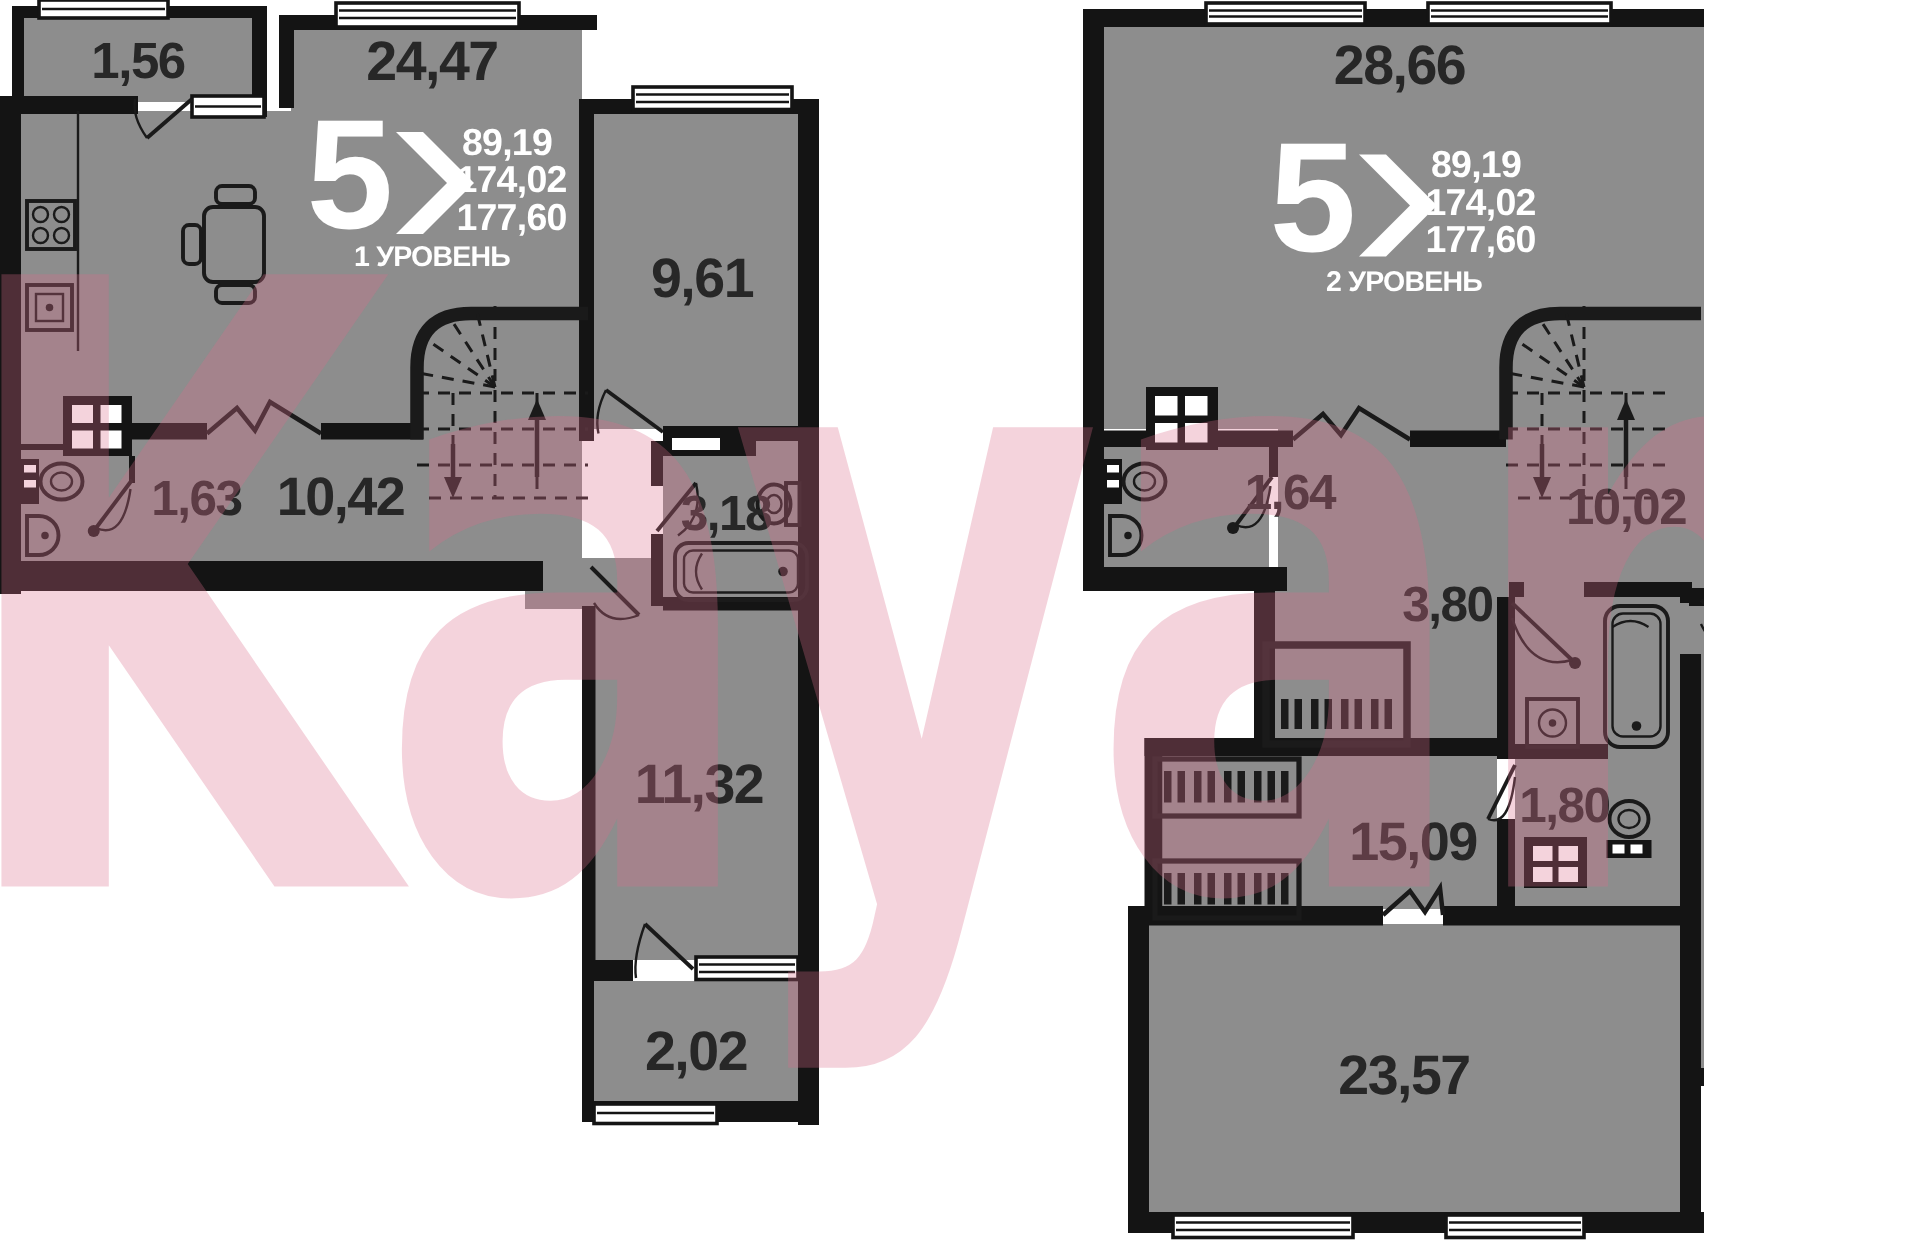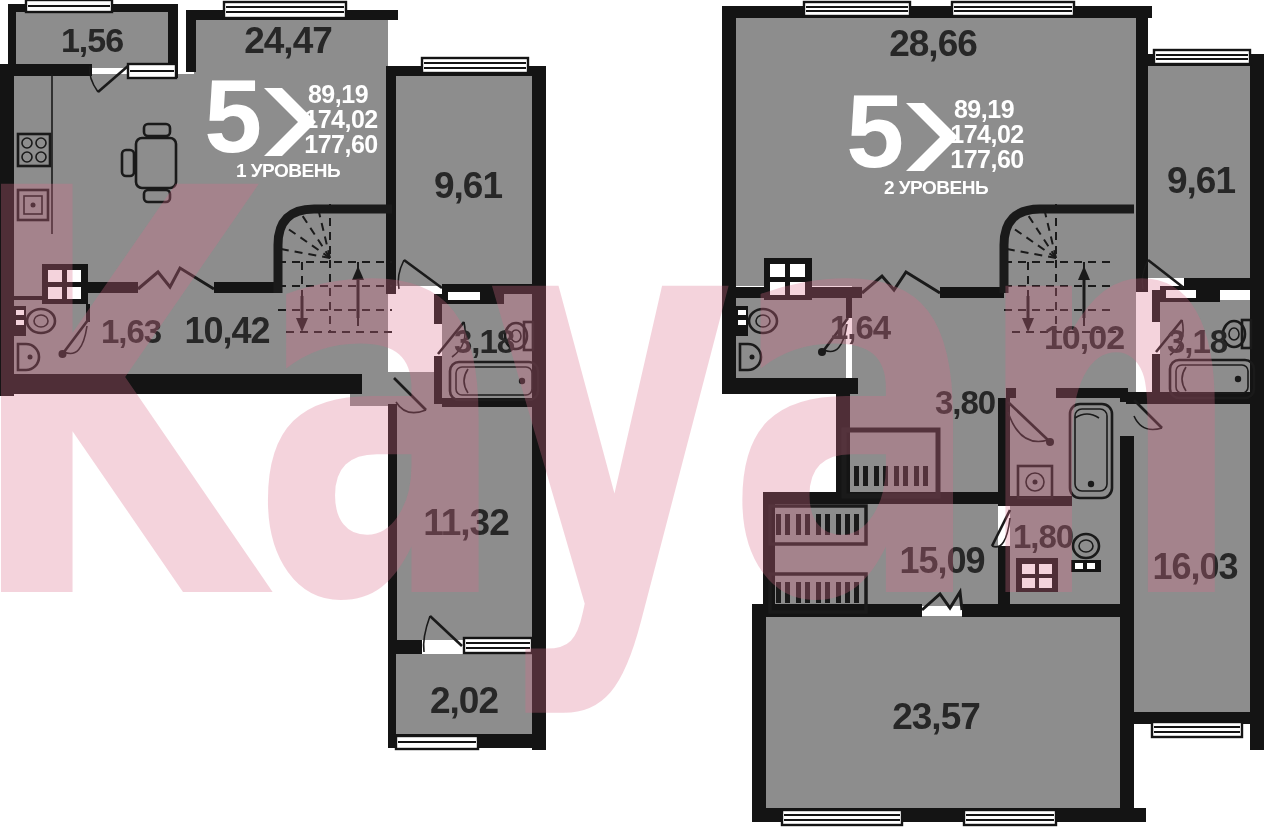--- a/index.html
+++ b/index.html
@@ -1,16 +1,16 @@
 <!DOCTYPE html>
 <html><head>
 <meta charset="utf-8">
 <style>
   html,body{margin:0;padding:0;background:#fff;}
-  #canvas{position:relative;width:1264px;height:831px;background:#ffffff;overflow:hidden;
+  #canvas{position:relative;width:1136px;height:831px;background:#ffffff;overflow:hidden;
           font-family:"Liberation Sans",sans-serif;}
   svg{position:absolute;top:0;left:0;}
   #plan2svg{left:718px;}
   .room{fill:#8d8d8d;}
   .w{fill:#141414;}
   .ln{stroke:#1a1a1a;fill:none;}
   .fx{stroke:#1a1a1a;fill:none;stroke-width:2.6;}
   .fxthin{stroke:#1a1a1a;fill:none;stroke-width:1.6;}
   .dash{stroke:#1a1a1a;fill:none;stroke-width:2;stroke-dasharray:8 6;}
   .winr{fill:#ffffff;stroke:#141414;stroke-width:2.4;}

